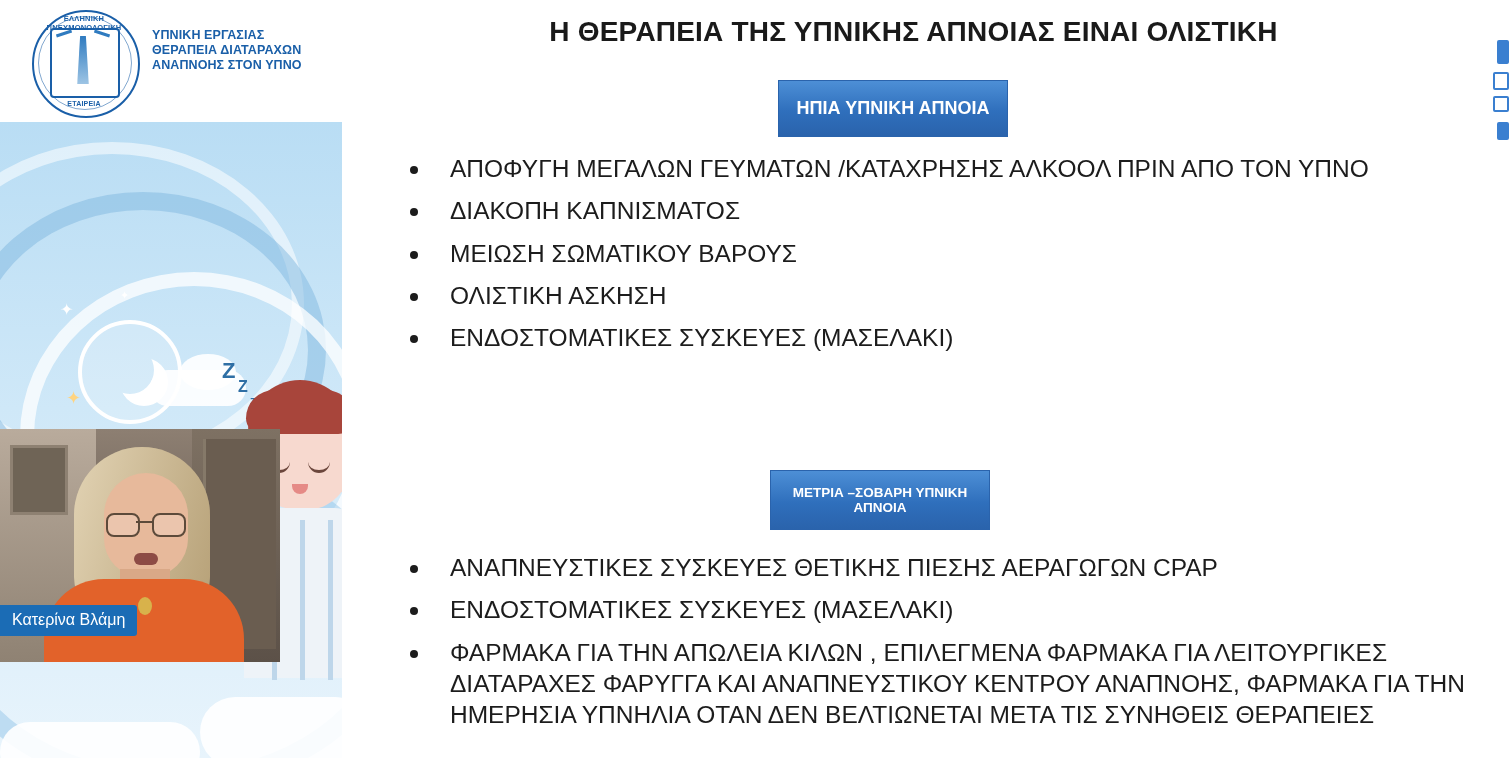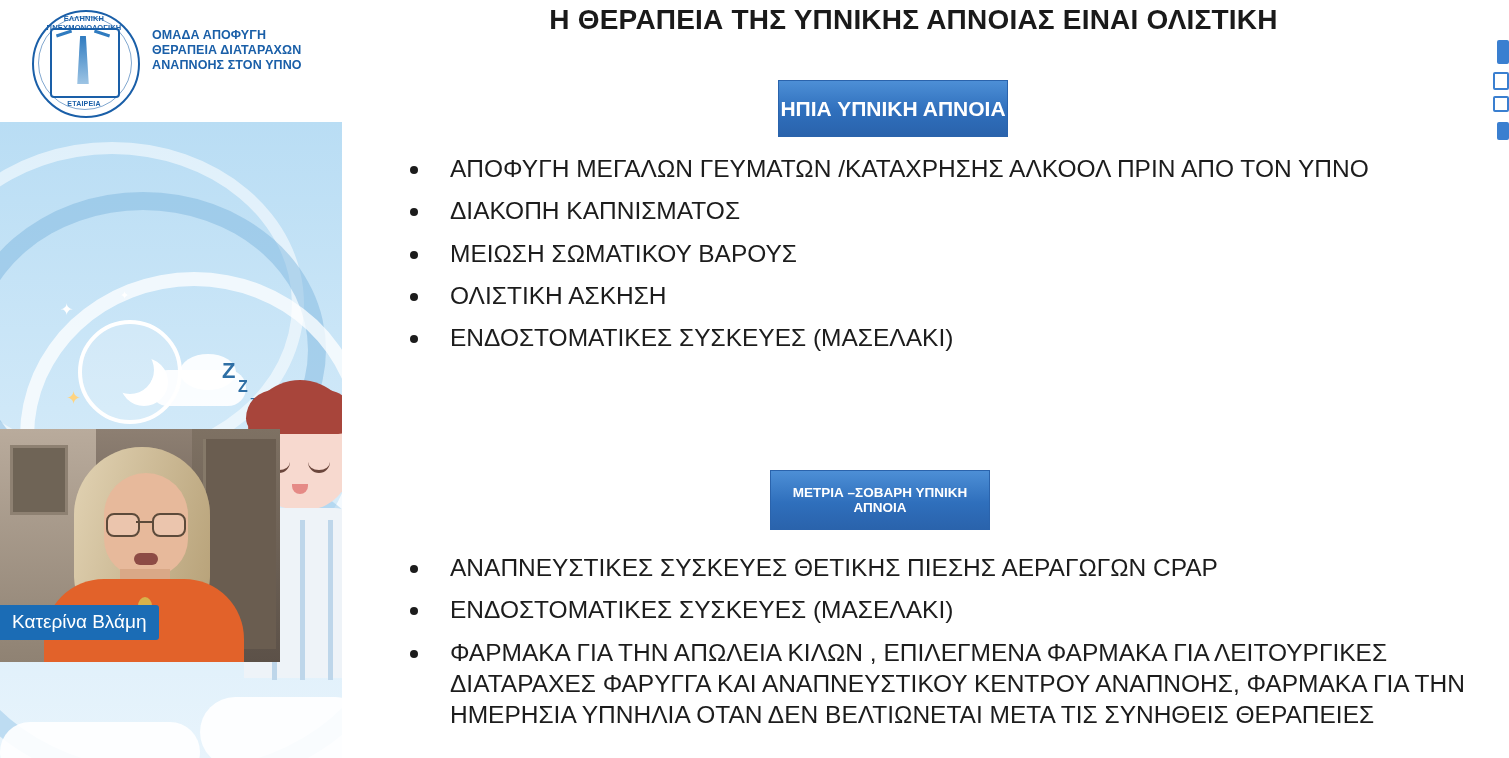--- a/index.html
+++ b/index.html
@@ -328,36 +328,36 @@
     left: 138px; top: 168px;
     width: 14px; height: 18px;
     background: #d8b24b;
     border-radius: 50%;
   }
   #name-badge {
     position: absolute;
     left: 0; top: 483px;
     background: #1b6cb5;
     color: #ffffff;
-    font-size: 19px;
+    font-size: 16px;
     padding: 6px 12px 7px 12px;
     border-radius: 0 3px 3px 0;
     white-space: nowrap;
   }
 
   
   #slide {
     position: absolute;
     left: 342px; top: 0;
     width: 1167px; height: 758px;
     background: #ffffff;
   }
   #slide-title {
     position: absolute;
-    left: 0; top: 4px;
+    left: 0; top: 16px;
     width: 1143px;
     text-align: center;
     font-weight: bold;
     font-size: 28px;
     color: #1a1a1a;
     letter-spacing: 0.2px;
   }
   .section-chip {
     position: absolute;
     background: linear-gradient(180deg,#4d8fd6 0%, #2f6fbc 55%, #2a63ac 100%);
@@ -366,21 +366,21 @@
     text-align: center;
     font-weight: bold;
     display: flex;
     align-items: center;
     justify-content: center;
     line-height: 1.12;
   }
   #chip-mild {
     left: 436px; top: 80px;
     width: 228px; height: 55px;
-    font-size: 21px;
+    font-size: 18px;
   }
   #chip-moderate {
     left: 428px; top: 470px;
     width: 218px; height: 58px;
     font-size: 13.5px;
   }
 
   .bullets {
     position: absolute;
     left: 60px;
@@ -439,21 +439,21 @@
         <div class="emblem-ring"></div>
         <div class="emblem-arc"></div>
         <div class="emblem-text-top">ΕΛΛΗΝΙΚΗ ΠΝΕΥΜΟΝΟΛΟΓΙΚΗ</div>
         <div class="emblem-inner"></div>
         <div class="emblem-beam-l"></div>
         <div class="emblem-beam-r"></div>
         <div class="emblem-lighthouse"></div>
         <div class="emblem-text-bottom">ΕΤΑΙΡΕΙΑ</div>
       </div>
       <div id="logo-title">
-        <div>ΟΜΑΔΑ ΑΠΟΦΥΓΗ</div>
+        <div>ΥΠΝΙΚΗ ΕΡΓΑΣΙΑΣ</div>
         <div>ΘΕΡΑΠΕΙΑ ΔΙΑΤΑΡΑΧΩΝ</div>
         <div>ΑΝΑΠΝΟΗΣ ΣΤΟΝ ΥΠΝΟ</div>
       </div>
     </div>
 
     <div id="cam-panel">
       <div class="sky"></div>
       <div class="swirl s1"></div>
       <div class="swirl s2"></div>
       <div class="swirl s3"></div>

